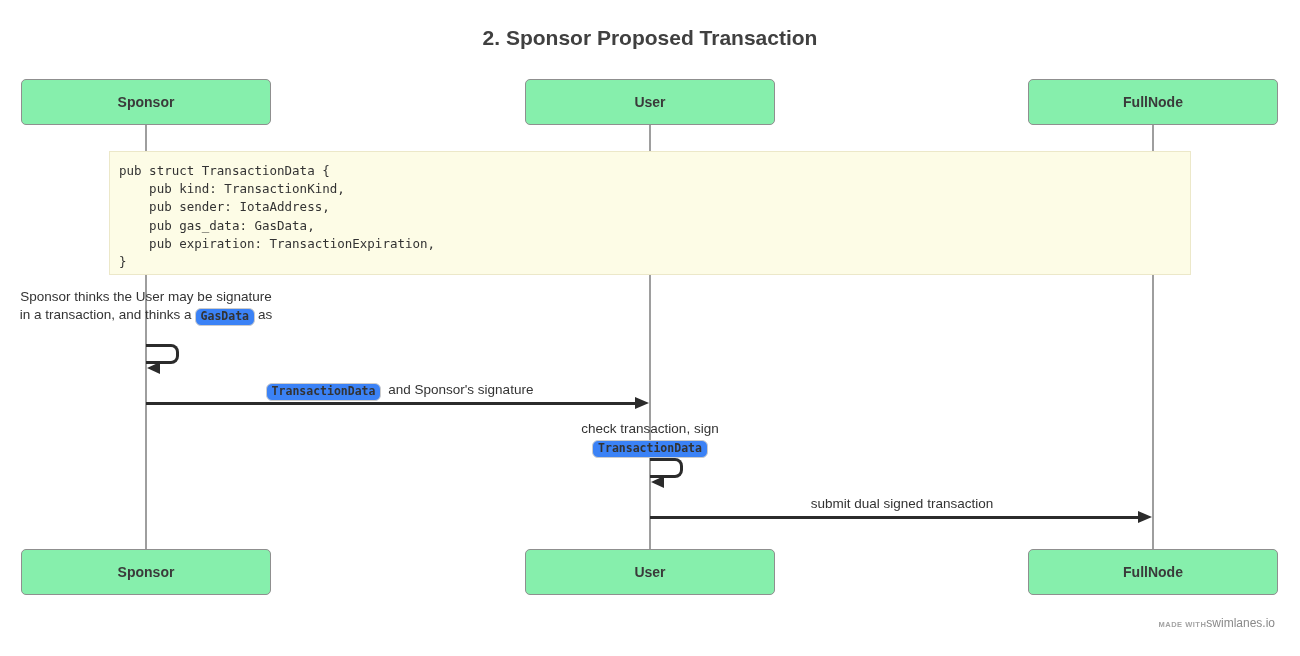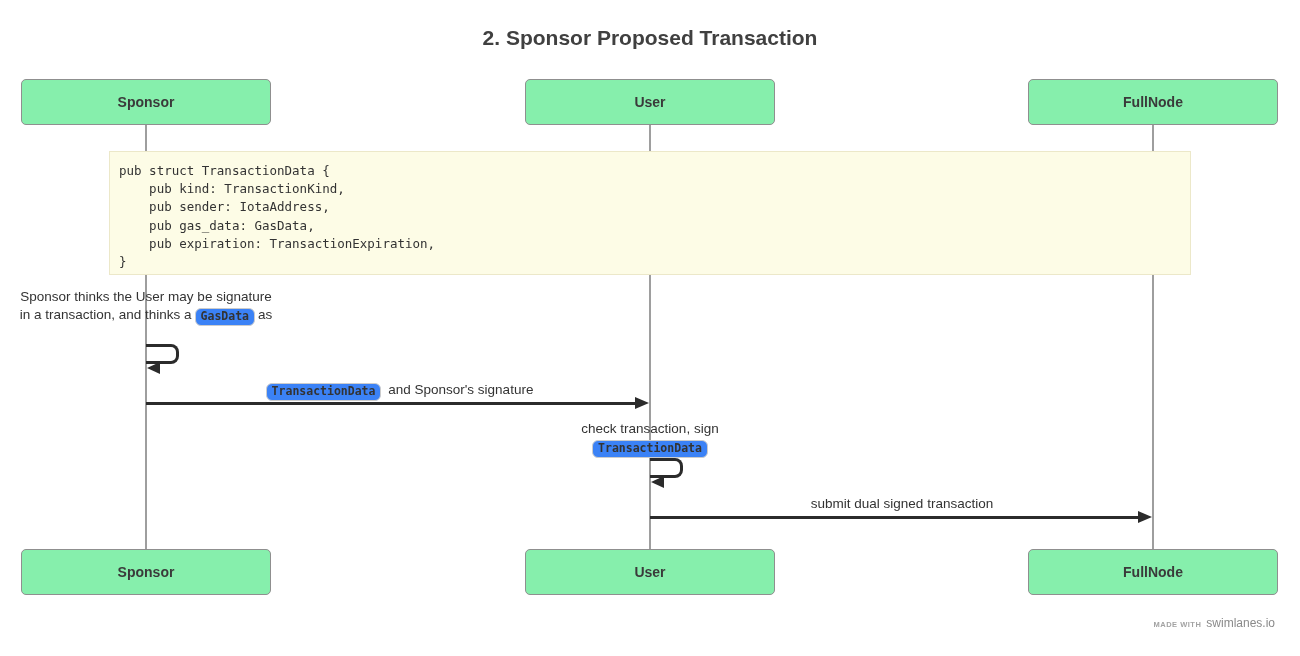--- a/index.html
+++ b/index.html
@@ -121,21 +121,20 @@
     font-size: 13.5px;
     line-height: 18px;
     color: #333333;
     z-index: 4;
   }
   .footer {
     position: absolute;
     right: 25px; top: 616px;
     display: flex;
     align-items: baseline;
-    gap: 5px;
     z-index: 5;
   }
   .made-with {
     font-size: 7.5px;
     font-weight: bold;
     letter-spacing: 0.5px;
     color: #a3a3a3;
     text-transform: uppercase;
   }
   .brand {

